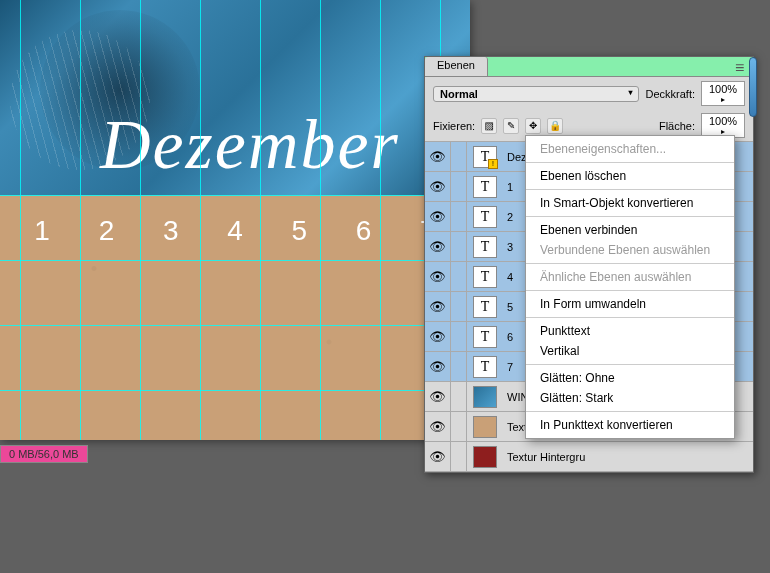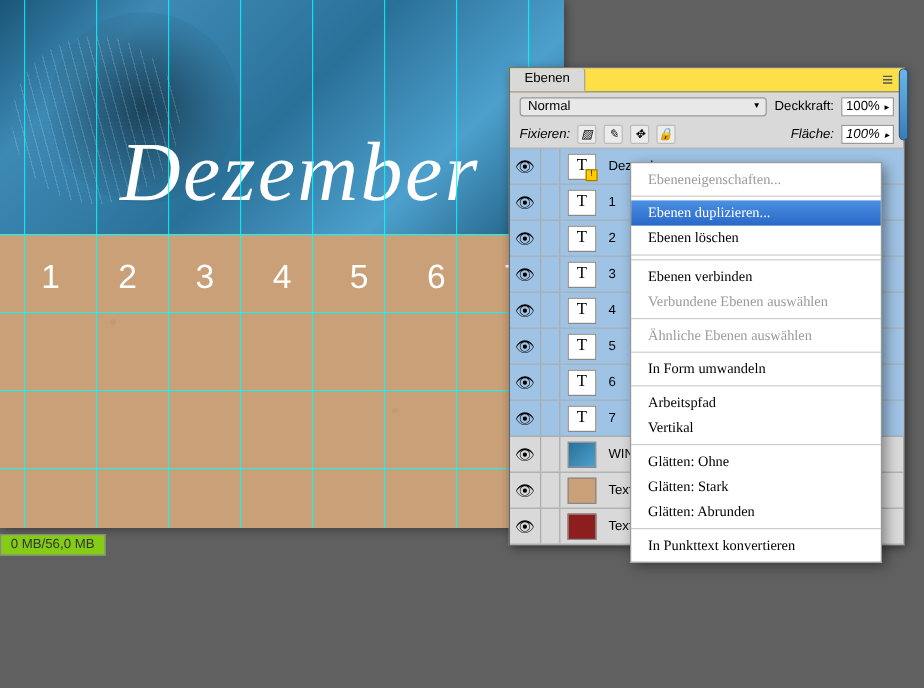--- a/index.html
+++ b/index.html
@@ -8,45 +8,45 @@
 .doc { position: absolute; top: 0; left: 0; width: 470px; height: 440px; background: #fff; box-shadow: 2px 2px 8px rgba(0,0,0,0.4); }
 .blue-section { width: 100%; height: 195px; background: linear-gradient(135deg, #1a5577 0%, #3d8ab5 20%, #2a7199 50%, #4da0cd 75%, #1a5577 100%); position: relative; overflow: hidden; }
 .blue-section::before { content:""; position:absolute; top:10px; left:40px; width:160px; height:160px; border-radius:50%; background: radial-gradient(circle, rgba(20,50,70,0.8) 0%, rgba(40,90,120,0.3) 60%, transparent 80%); }
 .blue-section::after { content:""; position:absolute; top:30px; left:10px; width:140px; height:140px; background: repeating-linear-gradient(75deg, rgba(255,255,255,0.15) 0 1px, transparent 1px 8px); border-radius:50%; }
 .month-script { position: absolute; bottom: 10px; left: 100px; font-family: "Brush Script MT", cursive; font-size: 70px; font-style: italic; color: #fff; letter-spacing: 2px; }
 .kraft { width: 100%; height: 245px; background: #c9a077; background-image: radial-gradient(circle at 20% 30%, rgba(0,0,0,0.04) 0 2px, transparent 3px), radial-gradient(circle at 70% 60%, rgba(0,0,0,0.03) 0 2px, transparent 3px); position: relative; }
 .numbers { display: flex; justify-content: space-around; padding: 20px 10px 0; color: #fff; font-family: Georgia, serif; font-size: 28px; }
 .guides { position: absolute; top: 0; left: 0; width: 100%; height: 100%; pointer-events: none; }
 .guide-v { position: absolute; top: 0; width: 1px; height: 440px; background: #00ffff; opacity: 0.8; }
 .guide-h { position: absolute; left: 0; height: 1px; width: 470px; background: #00ffff; opacity: 0.8; }
-.status-bar { position: absolute; bottom: 110px; left: 0; background: #84cc16; border: 1px solid #888; padding: 2px 8px; font-size: 11px; color: #333; }
+.status-bar { position: absolute; bottom: 110px; left: 0; background: #ec4899; border: 1px solid #888; padding: 2px 8px; font-size: 11px; color: #333; }
 .panel { position: absolute; top: 56px; right: 16px; width: 330px; background: #d9d9d9; border: 1px solid #666; box-shadow: 2px 2px 8px rgba(0,0,0,0.5); }
-.panel-tabs { background: #fde047; height: 20px; display: flex; border-bottom: 1px solid #888; }
+.panel-tabs { background: #86efac; height: 20px; display: flex; border-bottom: 1px solid #888; }
 .panel-tab { background: #d9d9d9; padding: 2px 12px; font-size: 11px; border-right: 1px solid #888; border-top-left-radius: 3px; border-top-right-radius: 3px; }
 .panel-flyout { position:absolute; top:2px; right:4px; width:14px; height:14px; color:#555;}
 .panel-controls { padding: 4px 8px; display: flex; align-items: center; gap: 6px; font-size: 11px; }
-.blend-select { flex:1; background:#e8e8e8; border:1px solid #999; border-radius:3px; padding:1px 6px; font-size:11px; display:flex; justify-content:space-between;}
-.pct-field { width:44px; background:#fff; border:1px solid #999; padding:1px 3px; font-size:11px; display:flex; justify-content:space-between; align-items:center;}
-.lock-row { padding: 3px 8px; display: flex; align-items: center; gap: 6px; font-size: 11px; border-bottom: 1px solid #aaa; font-style: italic; }
+.blend-select { flex:1; background:#e8e8e8; border:1px solid #999; border-radius:3px; padding:1px 6px; font-size:11px; display:flex; justify-content:space-between;font-weight:bold;}
+.pct-field { width:44px; background:#fff; border:1px solid #999; padding:1px 3px; font-size:11px; display:flex; justify-content:space-between; align-items:center;flex-direction:column;}
+.lock-row { padding: 3px 8px; display: flex; align-items: center; gap: 6px; font-size: 11px; border-bottom: 1px solid #aaa; }
 .lock-btn { width:16px; height:16px; background:#ececec; border:1px solid #bbb; border-radius:2px; display:flex; align-items:center; justify-content:center; font-size:10px;}
 .layers { max-height: 330px; }
 .layer { display: flex; align-items: center; height: 30px; border-bottom: 1px solid #aaa; font-size: 11px; }
 .layer.selected { background: #9fc3e4; }
 .eye { width: 26px; height: 100%; display: flex; align-items: center; justify-content: center; border-right: 1px solid #aaa; font-size:13px;}
 .link-col { width:16px; border-right:1px solid #aaa; height:100%;}
 .thumb { width: 24px; height: 22px; margin: 0 6px; border: 1px solid #888; background: #fff; display: flex; align-items: center; justify-content: center; font-family: Georgia, serif; font-size: 14px; position:relative;}
 .thumb.img { background: linear-gradient(135deg,#2a7199,#4da0cd);}
 .thumb.tex { background: #c9a077;}
 .thumb.red { background: #8e1e1e;}
 .thumb .warn { position:absolute; bottom:-2px; right:-2px; width:10px; height:10px; background:#ffcc00; border:1px solid #aa7700; font-size:7px; text-align:center; line-height:8px;}
 .layer-name { flex: 1; padding-left: 4px; }
 .v-blue-scroll { position:absolute; top:0; right:-4px; width:8px; height:60px; background:linear-gradient(#6bb5e8,#3a7db5); border-radius:4px; border:1px solid #2a5a85;}
 
 .context-menu { position: absolute; top: 135px; left: 525px; width: 210px; background: #fff; border: 1px solid #999; box-shadow: 3px 3px 10px rgba(0,0,0,0.4); font-size: 12px; padding: 3px 0; }
-.menu-item { padding: 3px 14px; color: #000; font-family: Liberation Serif, serif; }
+.menu-item { padding: 3px 14px; color: #000; }
 .menu-item.disabled { color: #9b9b9b; }
 .menu-item.highlight { background: linear-gradient(#4a90e2,#2968c8); color: #fff; }
 .menu-sep { height: 1px; background: #ccc; margin: 3px 0; }
 .arrow-down{font-size:8px;}
 </style>
 </head>
 <body>
 
 <div class="canvas">
   <div class="doc">
@@ -177,32 +177,31 @@
         <div class="link-col"></div>
         <div class="thumb red"></div>
         <div class="layer-name">Textur Hintergru</div>
       </div>
     </div>
 </div>
 
 <div class="context-menu" id="ctx">
     <div class="menu-item disabled">Ebeneneigenschaften...</div>
     <div class="menu-sep"></div>
-    <div class="menu-item highlight">Ebenen duplizieren...</div>
     <div class="menu-item">Ebenen löschen</div>
     <div class="menu-sep"></div>
+    <div class="menu-item">In Smart-Objekt konvertieren</div>
     <div class="menu-sep"></div>
     <div class="menu-item">Ebenen verbinden</div>
     <div class="menu-item disabled">Verbundene Ebenen auswählen</div>
     <div class="menu-sep"></div>
     <div class="menu-item disabled">Ähnliche Ebenen auswählen</div>
     <div class="menu-sep"></div>
     <div class="menu-item">In Form umwandeln</div>
     <div class="menu-sep"></div>
-    <div class="menu-item">Arbeitspfad</div>
+    <div class="menu-item">Punkttext</div>
     <div class="menu-item">Vertikal</div>
     <div class="menu-sep"></div>
     <div class="menu-item">Glätten: Ohne</div>
     <div class="menu-item">Glätten: Stark</div>
-    <div class="menu-item">Glätten: Abrunden</div>
     <div class="menu-sep"></div>
     <div class="menu-item">In Punkttext konvertieren</div>
   </div>
 
 </body></html>

